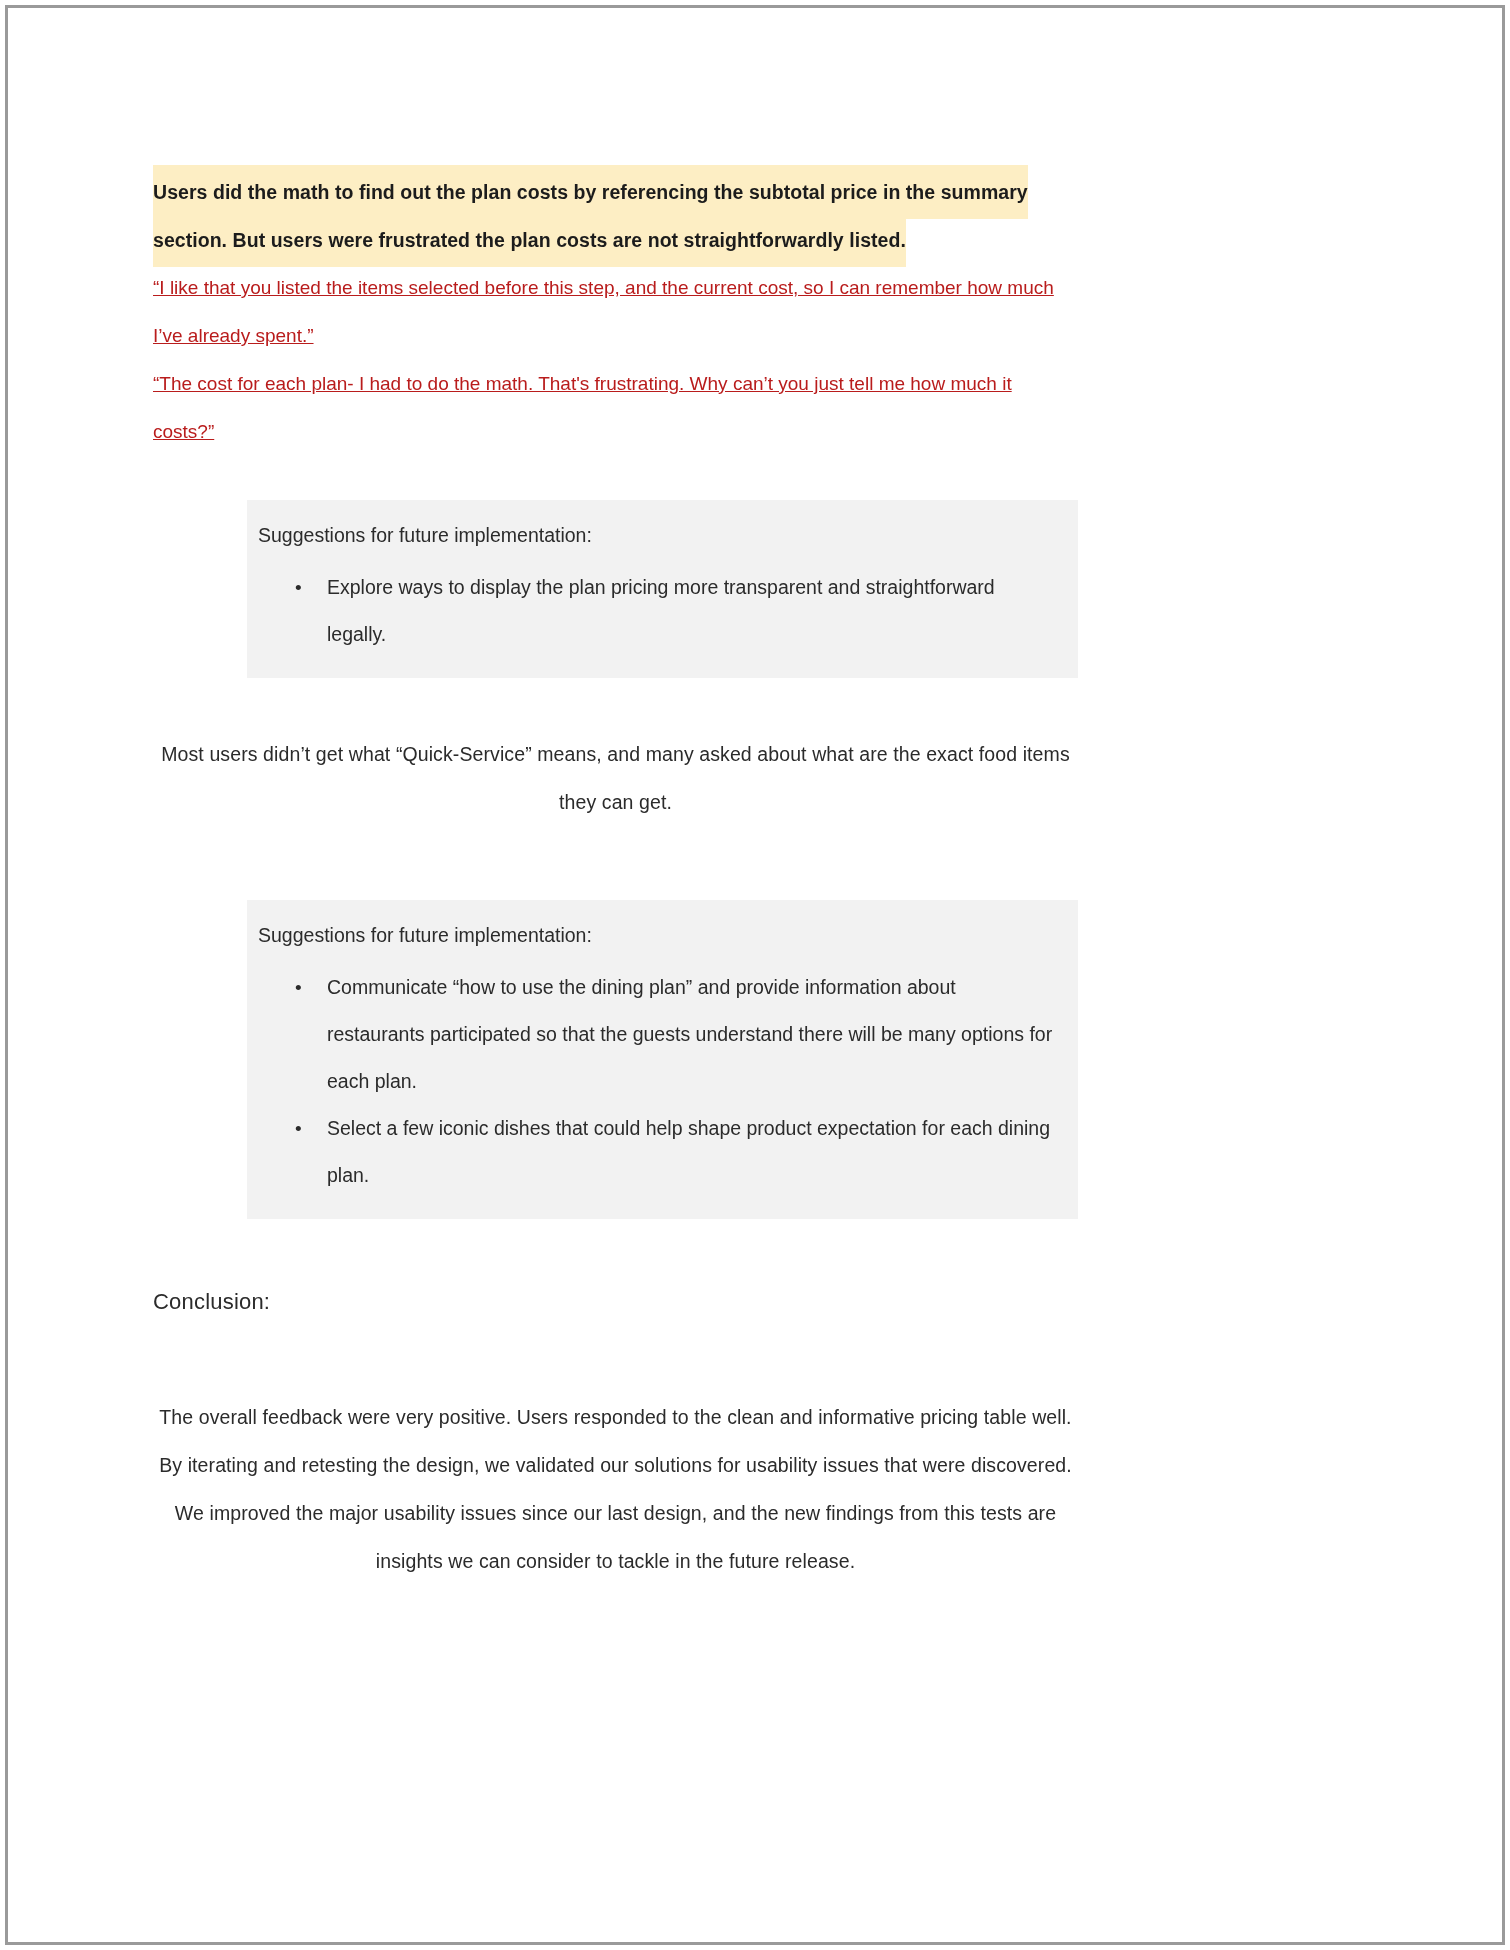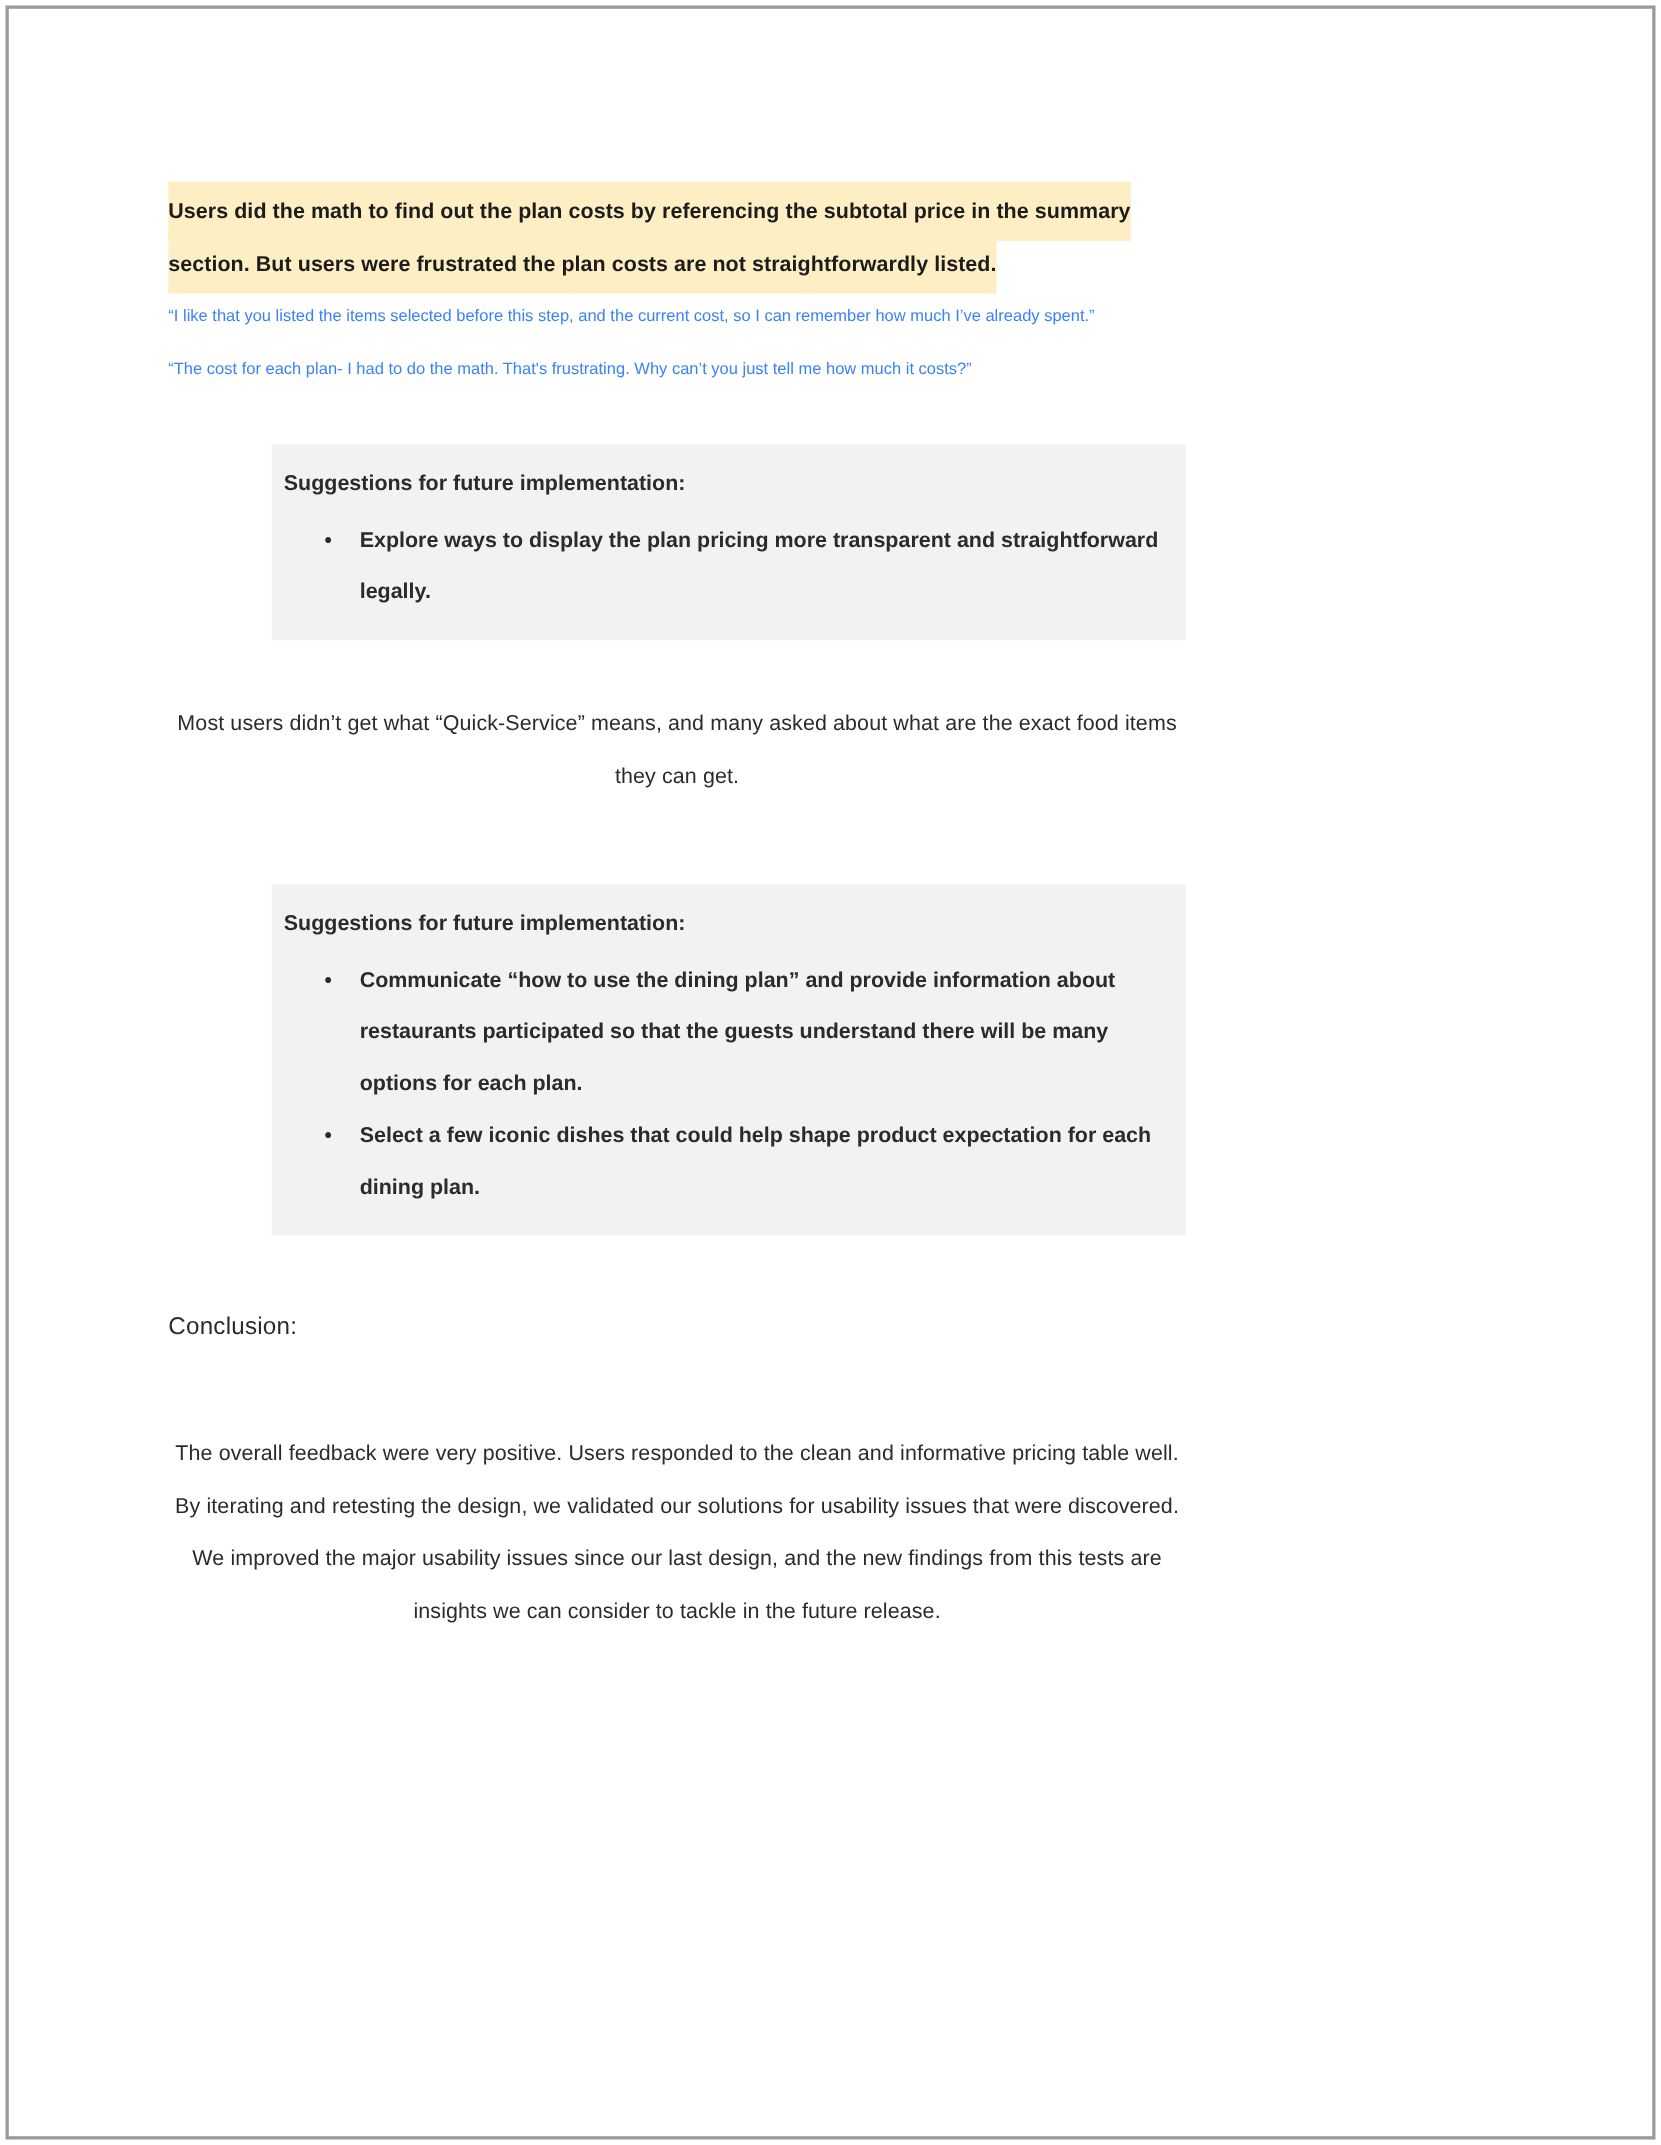--- a/index.html
+++ b/index.html
@@ -54,38 +54,38 @@
     margin: 0;
     letter-spacing: 0.05px;
   }
   .hl {
     background: #fdeec4;
     padding: 16px 0;
     box-decoration-break: clone;
     -webkit-box-decoration-break: clone;
   }
   .quote-line {
-    font-size: 15px;
+    font-size: 19px;
     line-height: 48px;
-    color: #3b82f6;
-    margin: 0;
+    color: #b91c1c;
+    margin: 0;
+    text-decoration: underline;
   }
 
   
   .suggestion-box {
     background: #f2f2f2;
     margin: 0;
     padding: 20px 16px 20px 0;
     box-sizing: border-box;
   }
   .suggestion-box-wrap {
     margin-left: 94px;
     width: 831px;
     box-sizing: border-box;
-    font-weight: bold;
   }
   .suggestion-title {
     font-size: 19.5px;
     line-height: 30px;
     color: #2b2b2b;
     margin: 0 0 14px 11px;
   }
   .suggestion-list {
     list-style: none;
     margin: 0;

